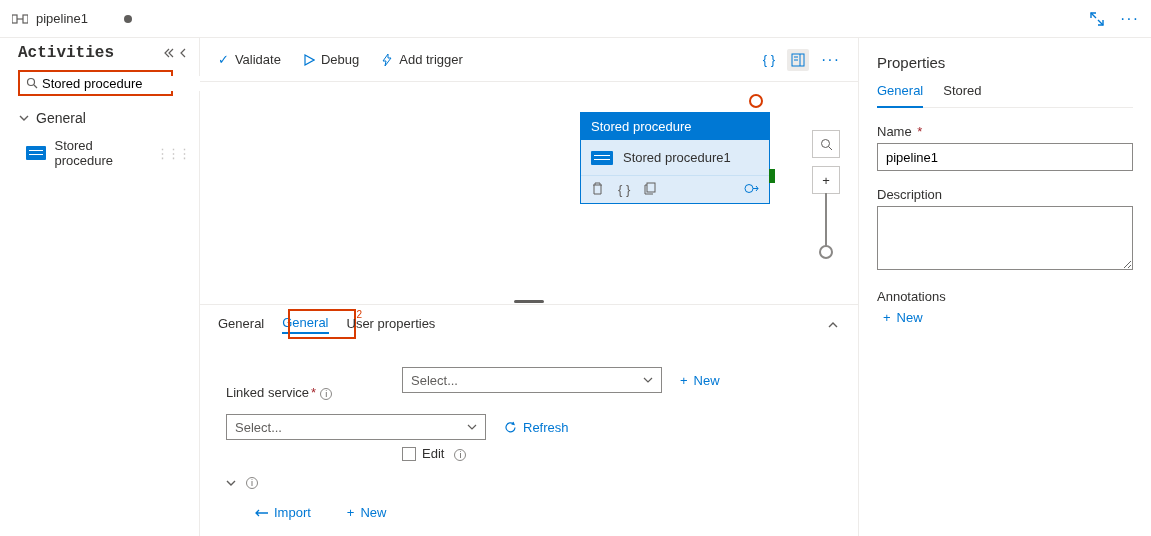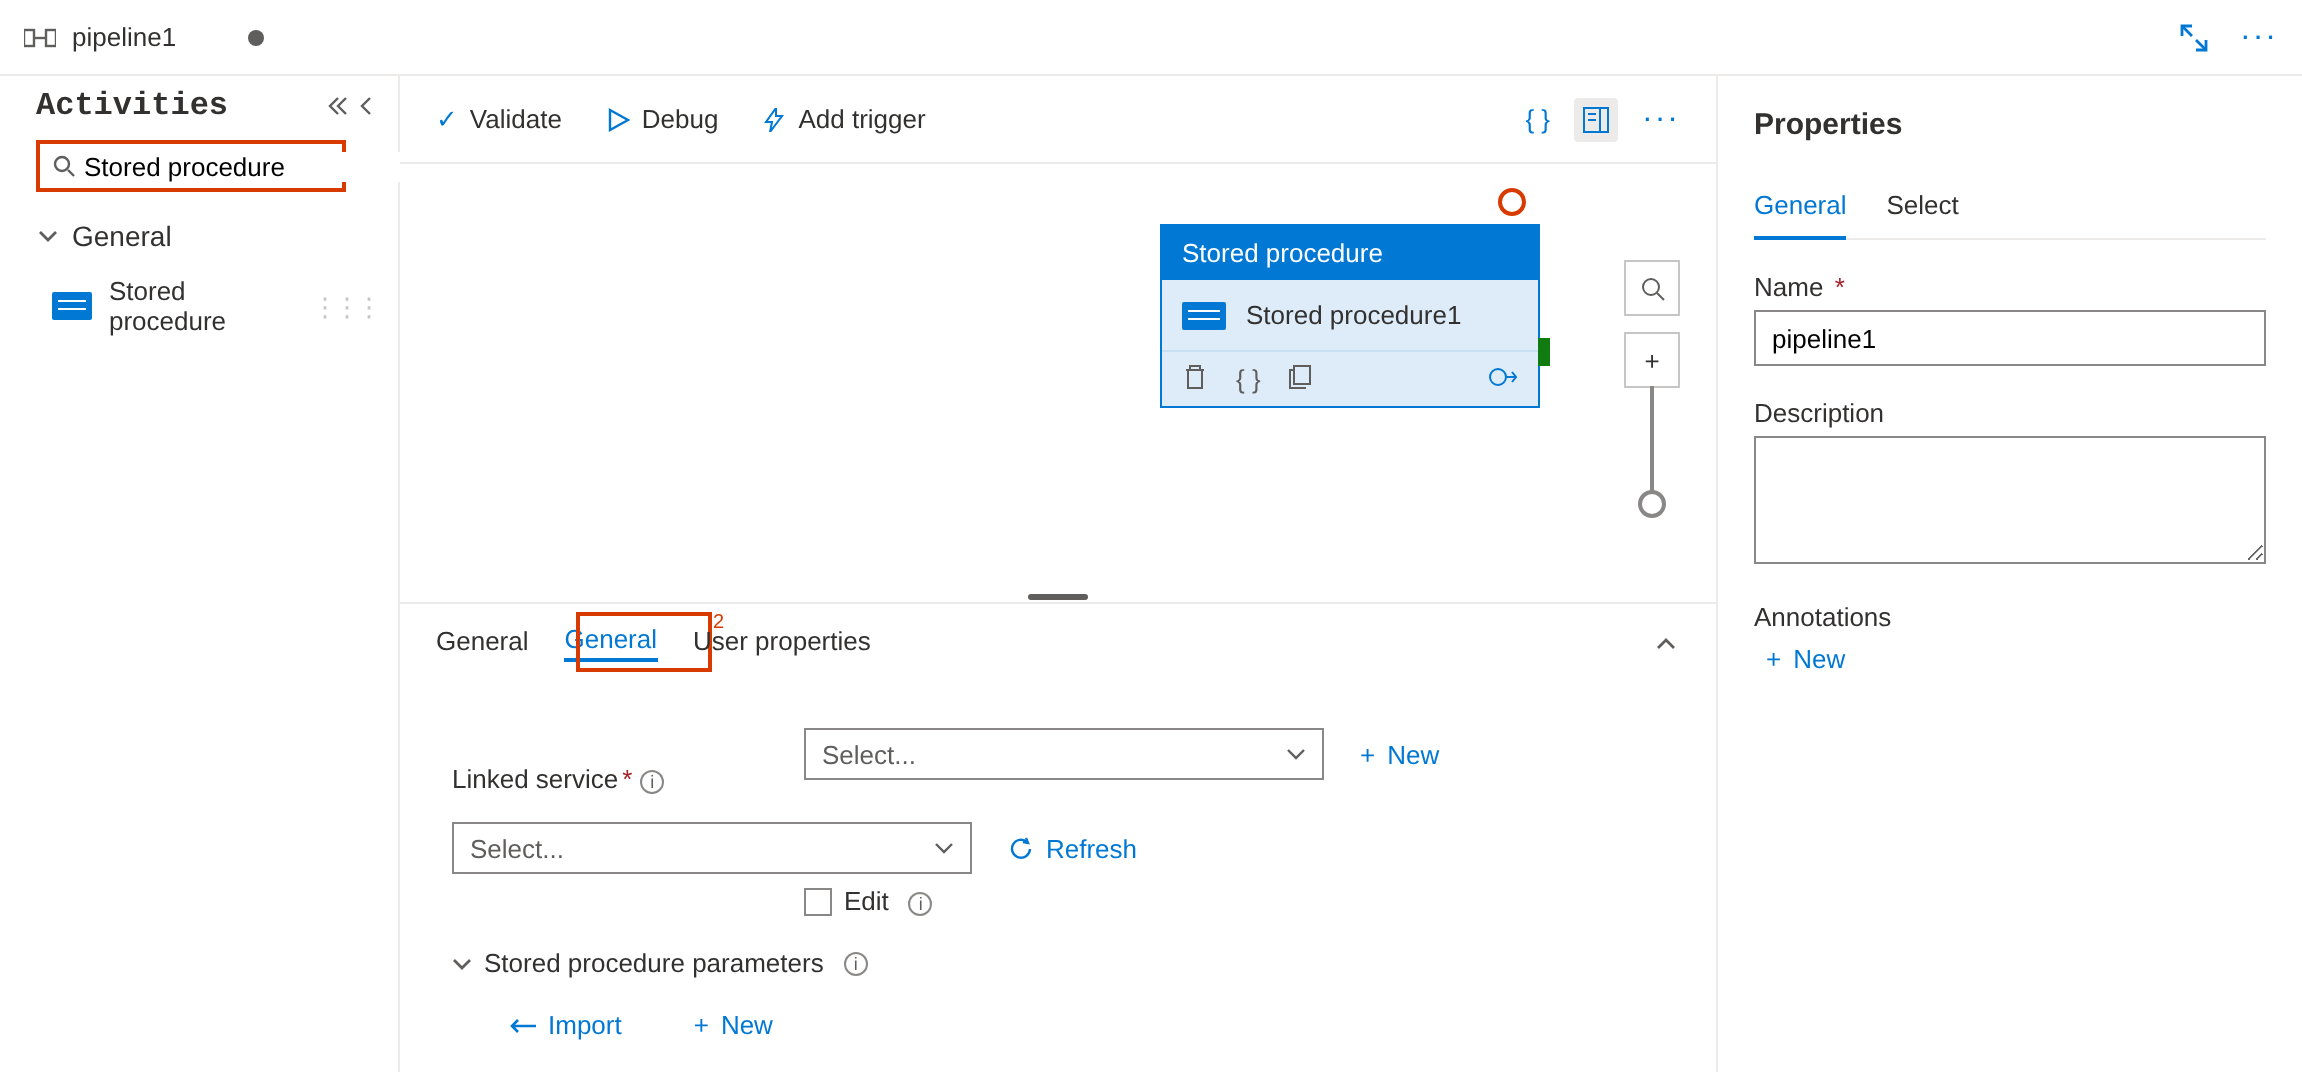--- a/index.html
+++ b/index.html
@@ -57,21 +57,21 @@
 .req { color: #a4262c; margin-left: 2px; }
 .info-i { display: inline-block; width: 12px; height: 12px; border: 1px solid #8a8886; border-radius: 50%; font-size: 9px; text-align: center; line-height: 11px; color: #605e5c; margin-left: 4px; }
 .select { width: 260px; height: 26px; border: 1px solid #8a8886; display: flex; align-items: center; padding: 0 8px; color: #605e5c; cursor: pointer; background:#fff;}
 .select .chev { margin-left: auto; }
 .link-btn { color: #0078d4; display: flex; align-items: center; gap: 6px; margin-left: 18px; cursor: pointer; }
 .edit-row { margin-left: 176px; display: flex; align-items: flex-end; gap: 6px; margin-top: -8px; margin-bottom: 16px; }
 .chk { width: 14px; height: 14px; border: 1px solid #8a8886; }
 .params-head { display: flex; align-items: center; gap: 6px; cursor: pointer; }
 .params-actions { display: flex; gap: 18px; margin-top: 16px; margin-left: 10px; }
 .props { width: 292px; padding: 16px 18px 0 18px; }
-.props h3 { font-size: 15px; font-weight: 700; margin-bottom: 24px; }
+.props h3 { font-size: 15px; font-weight: 400; margin-bottom: 12px; }
 .ptabs { display: flex; gap: 20px; border-bottom: 1px solid #edebe9; margin-bottom: 16px; }
 .ptab { padding-bottom: 8px; cursor: pointer; }
 .ptab.active { color: #0078d4; border-bottom: 2px solid #0078d4; margin-bottom: -1px; }
 .plabel { font-size: 13px; margin-bottom: 4px; display: block; }
 .pinput { width: 100%; height: 28px; border: 1px solid #8a8886; padding: 0 8px; font-size: 13px; }
 .ptextarea { width: 100%; height: 64px; border: 1px solid #8a8886; padding: 6px 8px; font-size: 13px; resize: both; }
 .pgroup { margin-bottom: 16px; }
 svg { display: block; }
 </style>
 </head>
@@ -276,21 +276,20 @@
         </div>
         <div class="edit-row">
           <span class="chk"></span>
           <span>Edit</span>
           <span class="info-i">i</span>
         </div>
         <div class="params-head">
           <svg width="10" height="10" viewBox="0 0 10 10">
               <path d="M1 3 L5 7 L9 3" fill="none" stroke="#605e5c" stroke-width="1.4"></path>
             </svg>
-          <span>Stored procedure parameters</span>
           <span class="info-i">i</span>
         </div>
         <div class="params-actions">
           <div class="link-btn">
             <span>
                 <svg width="14" height="10" viewBox="0 0 14 10">
                   <path d="M14 5 L2 5 M5 2 L2 5 L5 8" fill="none" stroke="#0078d4" stroke-width="1.3"></path>
                 </svg>
               </span>
             <span>Import</span>
@@ -300,21 +299,21 @@
             <span>New</span>
           </div>
         </div>
       </div>
     </div>
 
     <div class="props">
       <h3>Properties</h3>
       <div class="ptabs">
         <div class="ptab active">General</div>
-        <div class="ptab">Select</div>
+        <div class="ptab">Stored</div>
       </div>
       <div class="pgroup">
         <label class="plabel"><span>Name</span> <span class="req">*</span></label>
         <input class="pinput" value="pipeline1" style="">
       </div>
       <div class="pgroup">
         <label class="plabel">Description</label>
         <textarea class="ptextarea" style=""></textarea>
       </div>
       <div class="pgroup">

